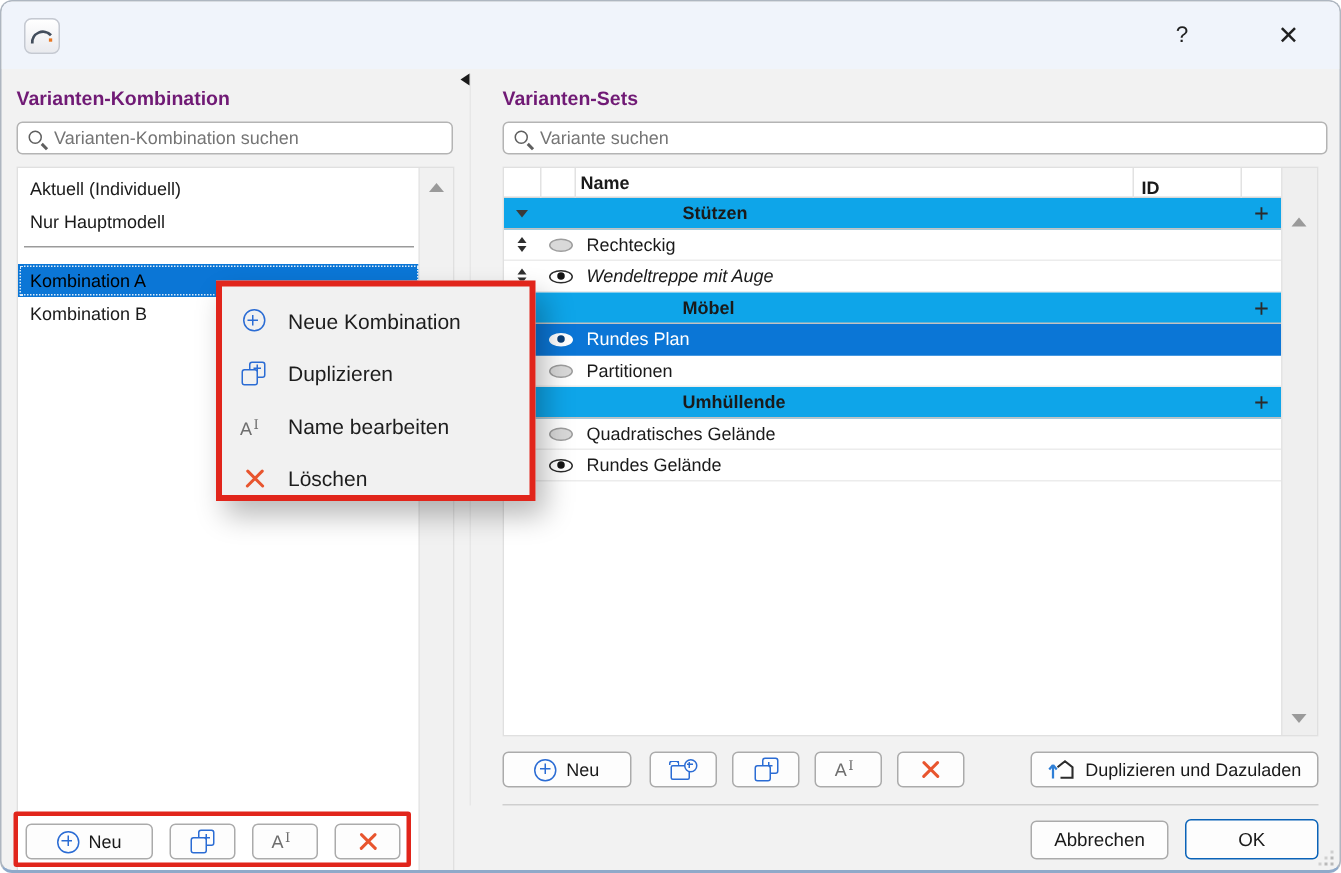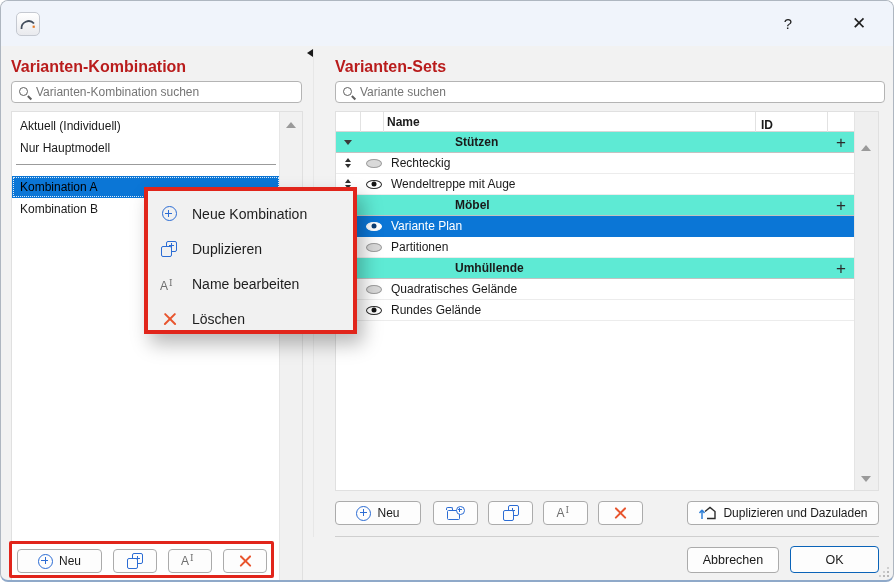--- a/index.html
+++ b/index.html
@@ -10,21 +10,21 @@
     border-bottom:2px solid #8fa9c9; overflow:hidden;
   }
   
   #titlebar { position:absolute; left:0; top:0; width:100%; height:45px; background:#f0f4fb; }
   #app-icon { position:absolute; left:15px; top:11px; width:24px; height:24px; background:linear-gradient(#ffffff,#e9eaee); border:1px solid #c5c9d1; border-radius:5px; }
   #win-title { position:absolute; left:48px; top:12px; font-size:15px; font-weight:700; color:#1b1b1b; }
   .titlebar-btn { position:absolute; top:8px; width:32px; height:28px; display:flex; align-items:center; justify-content:center; font-size:15px; color:#202020; cursor:default; }
   #help-btn { left:771px; }
   #close-btn { left:842px; font-size:17px; font-weight:400; }
   
-  .panel-title { position:absolute; font-size:16px; font-weight:700; color:#b91c1c; }
+  .panel-title { position:absolute; font-size:13px; font-weight:700; color:#701a75; }
   .searchbox { position:absolute; height:22px; background:#ffffff; border:1px solid #b4b4b4; border-radius:4px; display:flex; align-items:center; padding-left:6px; }
   .searchbox input { border:none; outline:none; flex:1; font-size:12px; font-family:"Liberation Sans",sans-serif; color:#333; background:transparent; margin-left:5px; }
   .searchbox input::placeholder { color:#757575; opacity:1; }
   .mag { position:relative; width:13px; height:13px; flex:none; }
   .mag::before { content:""; position:absolute; left:1px; top:1px; width:7px; height:7px; border:1.4px solid #5f5f5f; border-radius:50%; }
   .mag::after { content:""; position:absolute; left:9.5px; top:9.5px; width:4.5px; height:1.5px; background:#5f5f5f; transform:rotate(45deg); transform-origin:left center; }
   
   .tri-up   { width:0; height:0; border-left:5px solid transparent; border-right:5px solid transparent; border-bottom:6px solid #9a9a9a; }
   .tri-down { width:0; height:0; border-left:5px solid transparent; border-right:5px solid transparent; border-top:6px solid #9a9a9a; }
   .tri-collapse { width:0; height:0; border-left:4px solid transparent; border-right:4px solid transparent; border-top:5px solid #3a3a3a; }
@@ -65,21 +65,21 @@
   
   #vtable { position:absolute; left:334px; top:110px; width:544px; height:380px; background:#ffffff; border:1px solid #e0e0e0; }
   #vtable-scroll { position:absolute; right:0; top:0; width:24px; height:100%; background:#efefef; border-left:1px solid #e4e4e4; }
   #vtable-scroll .tri-up { position:absolute; left:6px; top:33px; }
   #vtable-scroll .tri-down { position:absolute; left:6px; bottom:8px; }
   #thead { position:absolute; left:0; top:0; width:519px; height:20px; background:#ffffff; border-bottom:1px solid #d8d8d8; font-size:12px; font-weight:700; color:#1a1a1a; }
   #thead .hname { position:absolute; left:51px; top:3px; }
   #thead .hid { position:absolute; left:425px; top:6px; }
   .hsep { position:absolute; top:0; width:1px; height:20px; background:#e2e2e2; }
   .trow { position:absolute; left:0; width:519px; height:21px; display:flex; align-items:center; font-size:12px; color:#1a1a1a; border-bottom:1px solid #ececec; }
-  .trow.group { background:#5eead4; font-weight:700; border-bottom:1px solid #c2c2c2;gap:32px; }
+  .trow.group { background:#0ea5e9; font-weight:700; border-bottom:1px solid #c2c2c2;gap:32px; }
   .trow.selected { background:#0b76d6; color:#ffffff; border-bottom:1px solid #0b76d6; }
   .trow .c1 { width:24px; display:flex; justify-content:center; flex:none; }
   .trow .c2 { width:27px; display:flex; justify-content:center; flex:none; }
   .trow .plus { position:absolute; right:9px; top:0; font-size:17px; font-weight:400; color:#2b2b2b; line-height:21px; }
   .handle { display:flex; flex-direction:column; gap:2px; align-items:center; }
   .handle i { display:block; width:0; height:0; border-left:3.5px solid transparent; border-right:3.5px solid transparent; }
   .handle .h-up { border-bottom:4.5px solid #2f2f2f; }
   .handle .h-dn { border-top:4.5px solid #2f2f2f; }
   .eye-open { position:relative; width:16px; height:9px; border:1.3px solid #2b2b2b; border-radius:50%; background:#ffffff; }
   .eye-open::after { content:""; position:absolute; left:50%; top:50%; transform:translate(-50%,-50%); width:5px; height:5px; border-radius:50%; background:#141414; }
@@ -199,41 +199,41 @@
     <div class="trow" style="top:62px;">
       <span class="c1">
           <span class="handle">
             <i class="h-up"></i>
             <i class="h-dn"></i>
           </span>
         </span>
       <span class="c2">
           <span class="eye-open"></span>
         </span>
-      <span style="padding-left:4px;">Wendeltreppe mit Auge</span>
+      <span style="padding-left:4px;font-style:italic;">Wendeltreppe mit Auge</span>
     </div>
     <div class="trow group" style="top:83px;">
       <span class="c1">
           <span class="tri-collapse"></span>
         </span>
       <span class="c2"></span>
       <span style="padding-left:4px;">Möbel</span>
       <span class="plus">+</span>
     </div>
     <div class="trow selected" style="top:104px;">
       <span class="c1">
           <span class="handle">
             <i class="h-up"></i>
             <i class="h-dn"></i>
           </span>
         </span>
       <span class="c2">
           <span class="eye-open"></span>
         </span>
-      <span style="padding-left:4px;">Variante Plan</span>
+      <span style="padding-left:4px;">Rundes Plan</span>
     </div>
     <div class="trow" style="top:125px;">
       <span class="c1">
           <span class="handle">
             <i class="h-up"></i>
             <i class="h-dn"></i>
           </span>
         </span>
       <span class="c2">
           <span class="eye-closed"></span>

